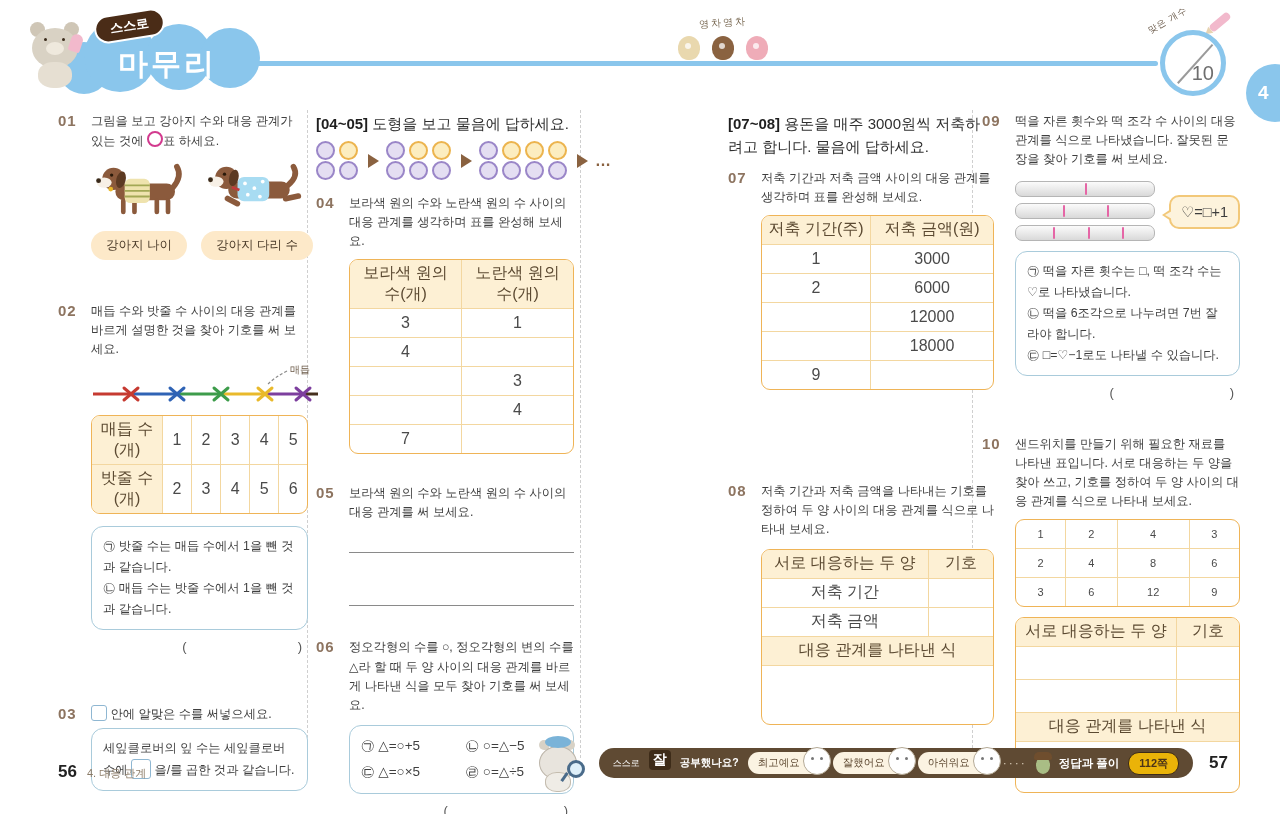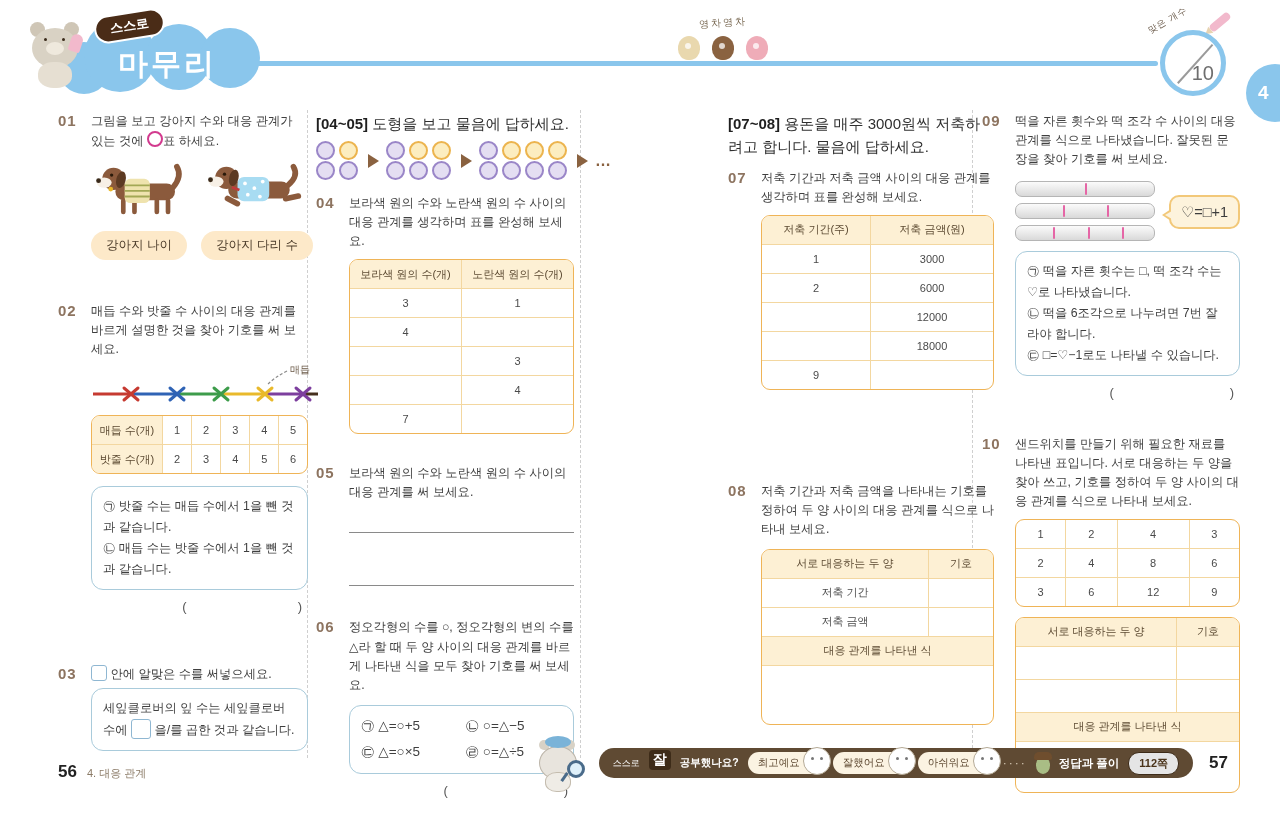--- a/index.html
+++ b/index.html
@@ -61,21 +61,21 @@
 
   .mcircle{display:inline-block;width:12px;height:12px;border:2.2px solid #d23a8e;border-radius:50%;vertical-align:-2px;}
   .sqbox{display:inline-block;width:14px;height:14px;border:1.6px solid #8fb7d2;border-radius:3px;vertical-align:-3px;background:#fff;}
   .sqbox.big{width:18px;height:18px;vertical-align:-5px;}
 
   .pill{background:#fde9c9;border-radius:16px;padding:6px 15px;font-size:12.5px;color:#4a3a28;white-space:nowrap;}
   .pillrow{display:flex;gap:14px;margin-top:10px;}
   .dogrow{display:flex;gap:10px;margin:8px 0 0 2px;}
 
   .twrap{border:1.5px solid #efb457;border-radius:9px;overflow:hidden;background:#fff;}
-  .otable{border-collapse:collapse;width:100%;font-size:11px;color:#4a4a4a;text-align:center;}
+  .otable{border-collapse:collapse;width:100%;font-size:16px;color:#4a4a4a;text-align:center;}
   .otable td{border:1px solid #f3d7a0;padding:3px 4px;height:22px;font-weight:normal;}
   .otable tr td:first-child{border-left:none;} .otable tr:first-child td{border-top:none;}
   .otable tr td:last-child{border-right:none;} .otable tr:last-child td{border-bottom:none;}
   .hd{background:#fdf0d4;color:#5c4a32;}
 
   .choicebox{border:1.6px solid #a9cbdb;border-radius:12px;padding:9px 11px;font-size:12.3px;line-height:1.7;color:#3f3f3f;background:#fff;}
   .parens{position:relative;height:20px;margin-top:9px;font-size:13px;color:#555;}
   .parens .po{position:absolute;left:42%;} .parens .pc{position:absolute;right:6px;}
   .ansline{border-bottom:1px solid #8a8a8a;height:30px;}
 
@@ -107,21 +107,21 @@
   .fbar .sm{font-size:9px;} .fbar .em{font-size:14px;font-weight:bold;background:#3d2b18;padding:1px 4px;border-radius:4px;transform:translateY(-3px);}
   .fbar .q{font-size:10.5px;font-weight:bold;}
   .fpill{position:relative;background:#fbf3e2;color:#5f4a33;border-radius:11px;padding:4px 24px 4px 10px;font-size:10.5px;white-space:nowrap;}
   .face{position:absolute;right:-7px;top:-5px;width:26px;height:26px;background:#fff;border:1.2px solid #b5aa96;border-radius:50%;}
   .face:before,.face:after{content:"";position:absolute;top:9px;width:3px;height:3px;background:#777;border-radius:50%;}
   .face:before{left:7px;} .face:after{right:7px;}
   .fdots{font-size:12px;color:#d8cbb8;letter-spacing:2px;}
   .acorn{position:relative;width:14px;height:17px;background:#a9bd85;border-radius:45% 45% 50% 50%;margin-top:4px;}
   .acorn:before{content:"";position:absolute;top:-5px;left:-2px;right:-2px;height:8px;background:#6f4e2e;border-radius:5px 5px 2px 2px;}
   .ans-label{font-size:11.5px;font-weight:bold;}
-  .badge112{background:#e5e5e5;color:#4a3319;font-weight:bold;border-radius:11px;padding:3px 10px;font-size:11px;border:1.5px solid #3d2b18;}
+  .badge112{background:#eab308;color:#4a3319;font-weight:bold;border-radius:11px;padding:3px 10px;font-size:11px;border:1.5px solid #3d2b18;}
   .pg57{font-size:17px;font-weight:bold;color:#222;}
   .catm{position:relative;width:52px;height:54px;}
   .catm .chead{position:absolute;left:8px;top:10px;width:36px;height:32px;background:#e8e4dd;border:1px solid #bdb6aa;border-radius:50%;}
   .catm .cear{position:absolute;top:4px;width:10px;height:10px;background:#d8d2c6;border-radius:50% 50% 0 50%;}
   .catm .ce1{left:8px;} .catm .ce2{left:34px;transform:scaleX(-1);}
   .catm .beret{position:absolute;left:14px;top:0px;width:26px;height:12px;background:#7ab3d8;border-radius:50%;}
   .catm .mag{position:absolute;left:36px;top:24px;width:12px;height:12px;border:3px solid #4a6b8a;border-radius:50%;background:#dff0fa;}
   .catm .magh{position:absolute;left:32px;top:36px;width:3px;height:10px;background:#4a6b8a;transform:rotate(35deg);}
   .catm .cbody{position:absolute;left:14px;top:36px;width:24px;height:18px;background:#efece6;border:1px solid #c4bcae;border-radius:45%;}
 </style>

